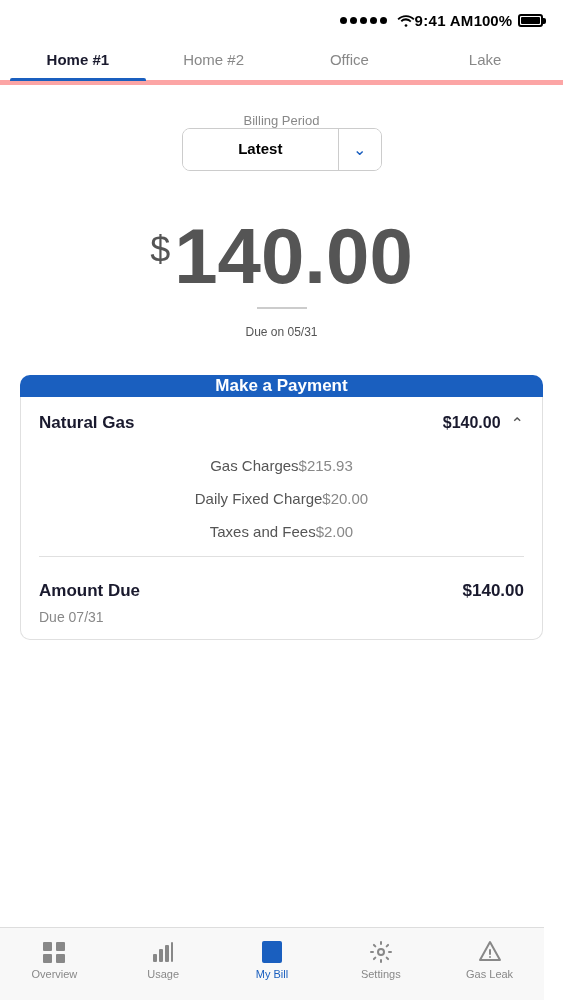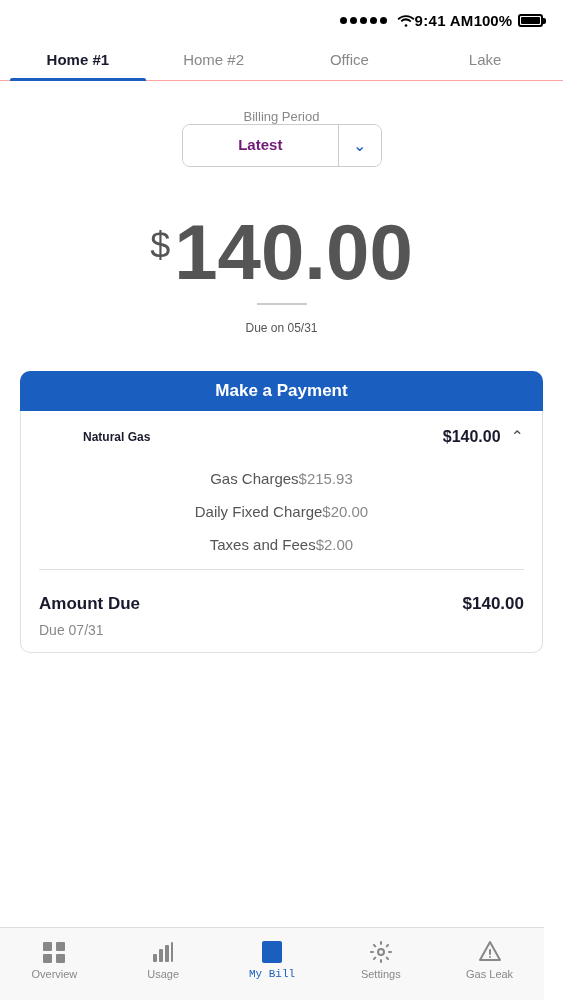--- a/index.html
+++ b/index.html
@@ -83,21 +83,21 @@
       top: 1px;
       bottom: 1px;
       right: 1px;
       background: #000;
       border-radius: 1px;
     }
 
     
     .tabs {
       display: flex;
-      border-bottom: 1px solid #fca5a5;
+      border-bottom: 5px solid #fca5a5;
       background: #fff;
       padding: 0 10px;
     }
     .tab {
       flex: 1;
       text-align: center;
       padding: 14px 8px 12px;
       font-size: 15px;
       color: #888;
       cursor: pointer;
@@ -139,21 +139,21 @@
       border: 1.5px solid #ccc;
       border-radius: 8px;
       overflow: hidden;
       min-width: 200px;
     }
     .billing-dropdown-text {
       flex: 1;
       padding: 11px 20px;
       font-size: 15px;
       font-weight: 600;
-      color: #701a75;
+      color: #000000;
       background: #fff;
       border: none;
       text-align: center;
       cursor: pointer;
     }
     .billing-dropdown-btn {
       background: #fff;
       border: none;
       border-left: 1.5px solid #ccc;
       padding: 11px 14px;
@@ -200,21 +200,21 @@
       color: #555;
       margin-top: 4px;
     }
 
     
     .payment-section {
       padding: 20px 20px 0;
     }
     .payment-btn {
       width: 100%;
-      padding: 10px;
+      padding: 1px;
       background: #1a5fbf;
       color: #fff;
       font-size: 17px;
       font-weight: 600;
       border: none;
       border-radius: 10px 10px 0 0;
       cursor: pointer;
       text-align: center;
     }
 
@@ -226,23 +226,22 @@
       border-top: none;
       border-radius: 0 0 10px 10px;
     }
     .bill-row {
       display: flex;
       justify-content: space-between;
       align-items: center;
       padding: 16px 18px;
     }
     .bill-row-label {
-      font-size: 12px;
+      font-size: 17px;
       color: #2a2a2a;
-      margin-left: 44px;
     }
     .bill-row-label.bold {
       font-weight: 700;
       color: #1a1a2e;
     }
     .bill-row-value {
       font-size: 16px;
       color: #555;
     }
     .bill-row-value.bold {
@@ -324,21 +323,20 @@
       display: flex;
       align-items: center;
       justify-content: center;
     }
     .nav-label {
       font-size: 11px;
       color: #888;
     }
     .nav-label.active {
       color: #1a5fbf;
-      font-family: Liberation Mono, monospace;
     }
     .nav-icon.active svg path,
     .nav-icon.active svg rect,
     .nav-icon.active svg polygon {
       fill: #1a5fbf;
     }
   </style>
 </head>
 <body>
 

